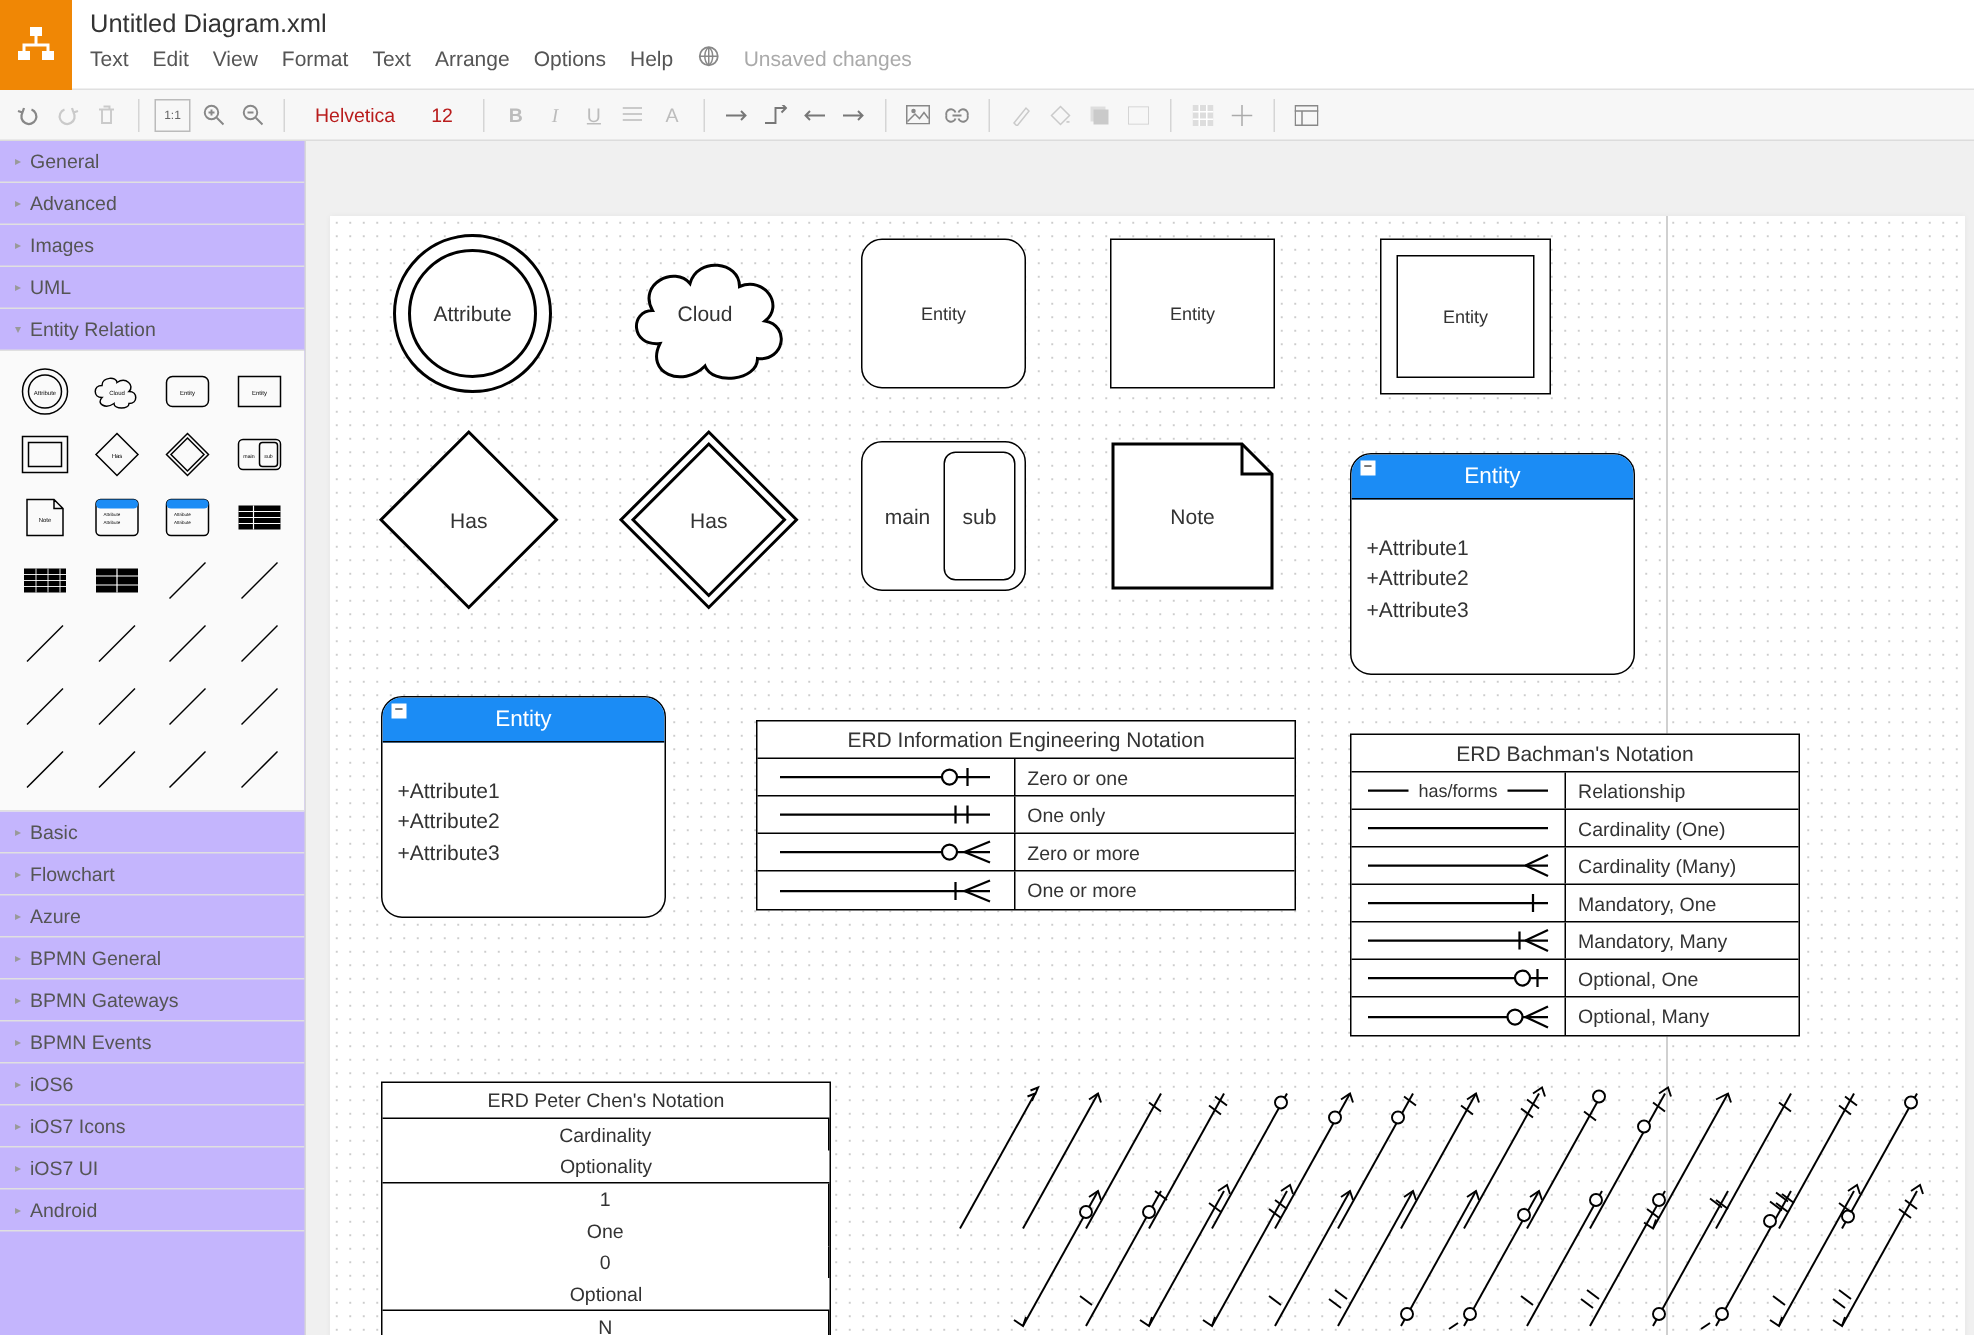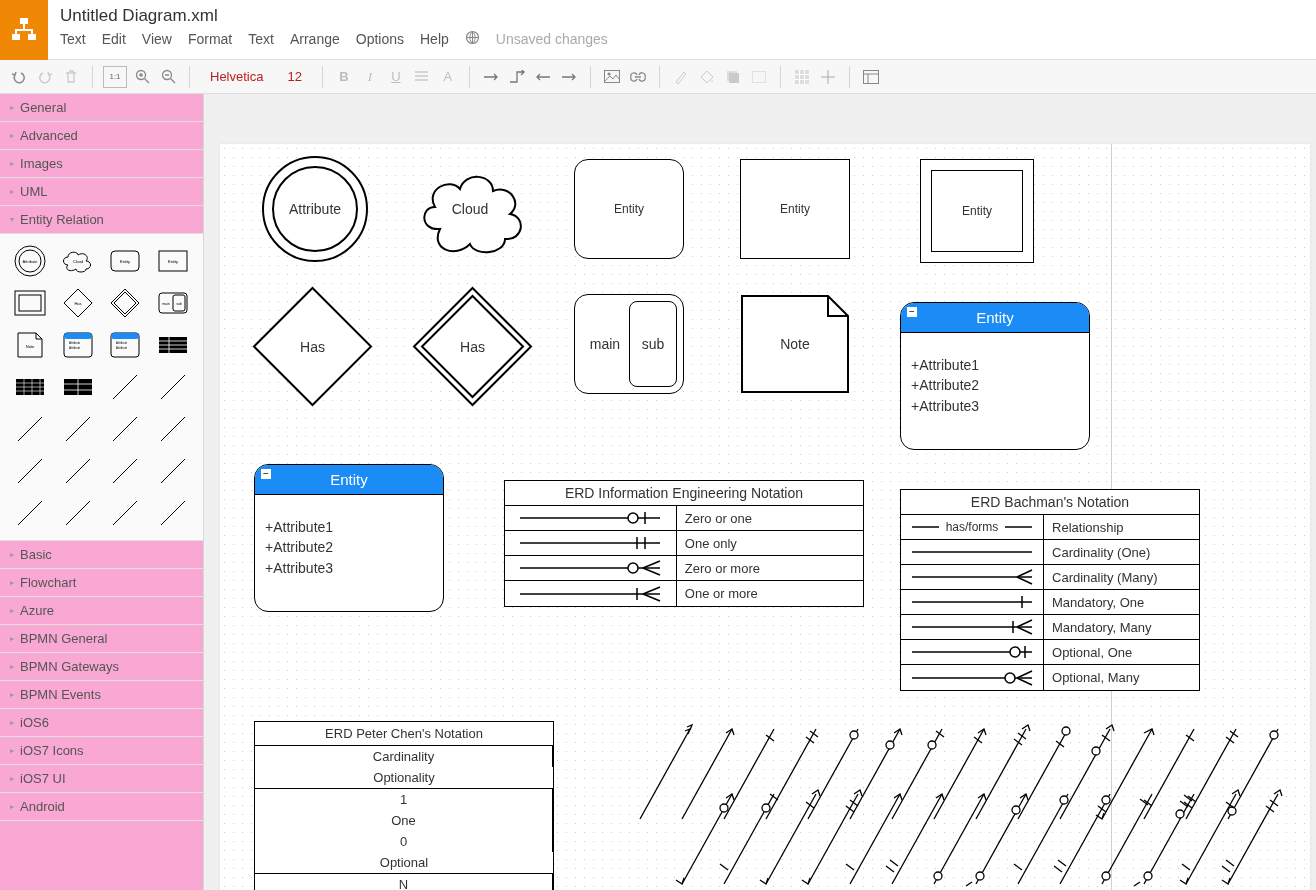--- a/index.html
+++ b/index.html
@@ -78,21 +78,21 @@
     padding: 0 10px;
     font-size: 13px;
   }
   
   .main {
     display: flex;
     height: calc(890px - 60px - 34px);
   }
   .sidebar {
     width: 204px;
-    background: #f9a8d4;
+    background: #c4b5fd;
     border-right: 1px solid #d8d8d8;
     display: flex;
     flex-direction: column;
     overflow-y: auto;
   }
   .palette-section {
     border-bottom: 1px solid #e0e0e0;
     padding: 6px 10px;
     color: #555;
     cursor: pointer;

